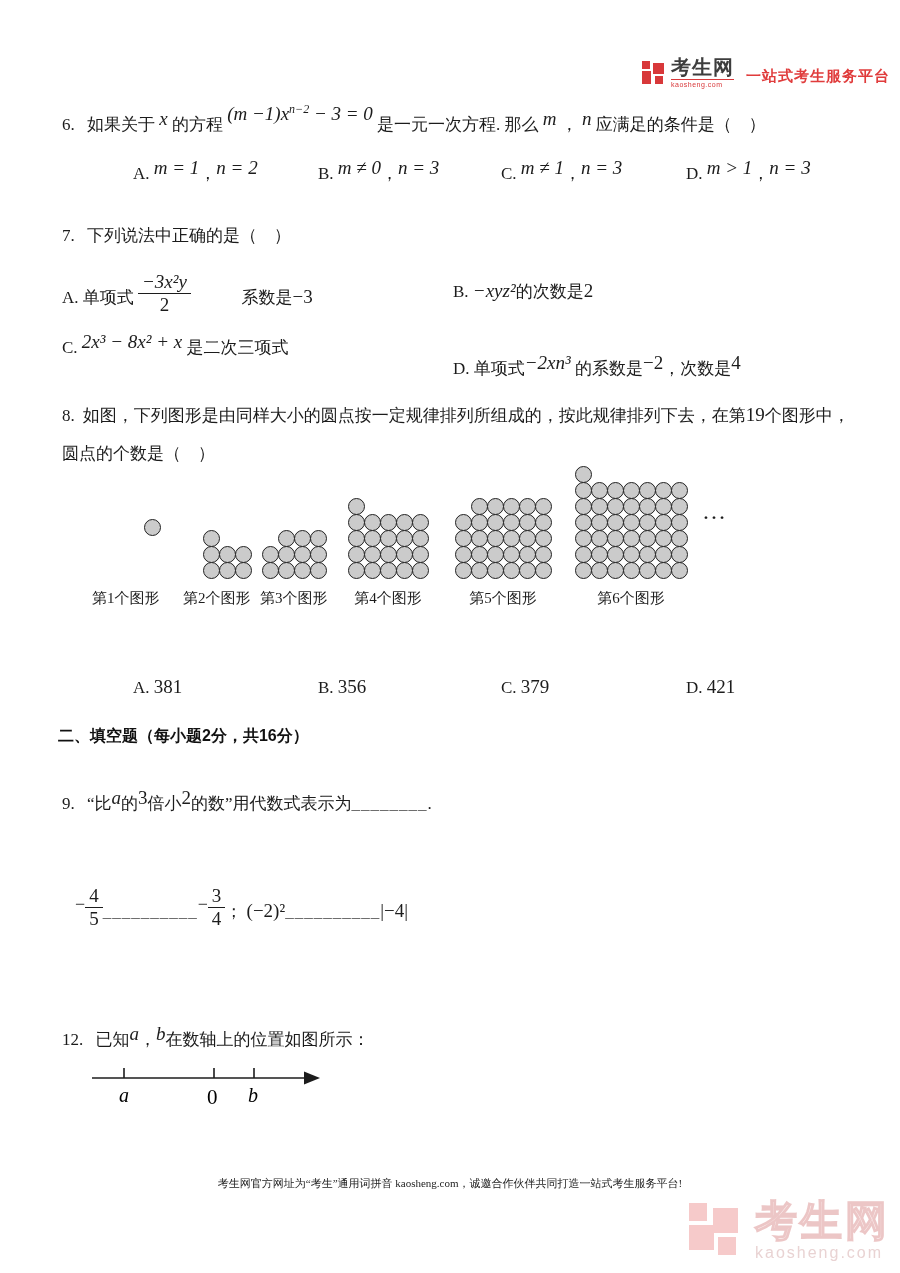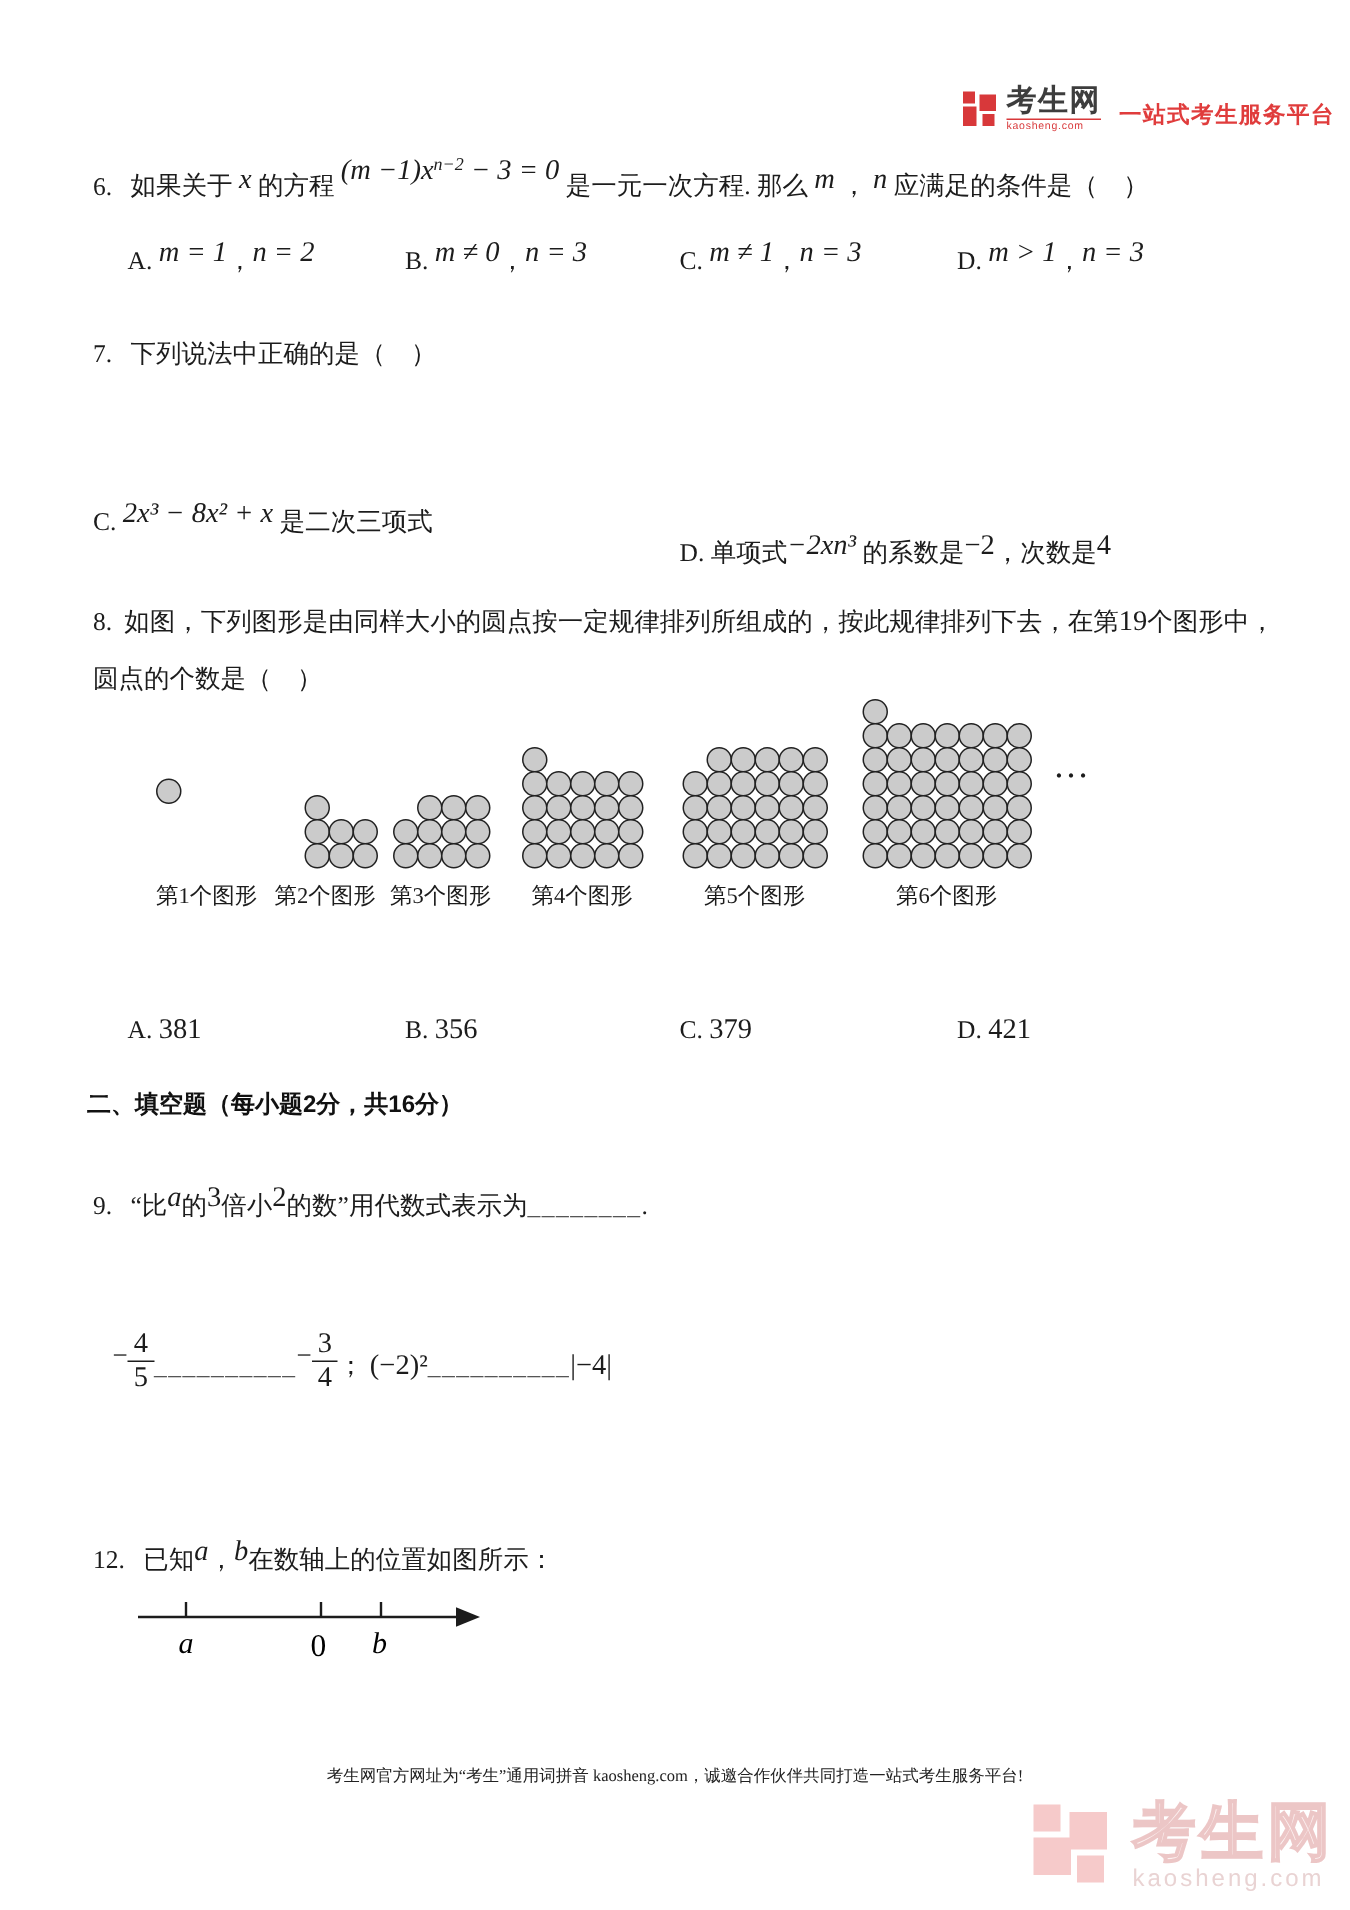--- a/index.html
+++ b/index.html
@@ -36,21 +36,21 @@
   .frac .den { display:block; padding-top:1px; }
   .fsign { position:relative; top:-7px; font-size:18px; }
   .gap42 { display:inline-block; width:42px; }
   .gap58 { display:inline-block; width:58px; }
   .blank { color:#555; letter-spacing:1px; }
 
   
   .stem { left:62px; right:40px; }
   .qnum { margin-right:8px; }
   .optrow { left:0; right:0; height:42px; }
-  .optrow .opt { position:absolute; white-space:nowrap; }
+  .optrow .opt { position:absolute; white-space:nowrap;margin-left:48px; }
   .col-a { left:85px; } .col-b { left:270px; } .col-c { left:453px; } .col-d { left:638px; }
 
   
   .figs { position:absolute; left:0; right:0; top:452px; height:156px; }
   .dotfig { position:absolute; bottom:0; display:flex; flex-direction:column; }
   .dots { margin-bottom:10px; }
   .dotrow { height:16px; line-height:0; white-space:nowrap; }
   .dotrow + .dotrow { margin-top:0; }
   .dot { display:inline-block; width:17px; height:17px; border-radius:50%;
          background:#cbcbcb; border:1.5px solid #222; margin-right:-1px; }
@@ -113,20 +113,33 @@
     <span class="opt col-b"><span>B.</span> <span class="m up">m ≠ 0</span><span>，</span><span class="m up">n = 3</span></span>
     <span class="opt col-c"><span>C.</span> <span class="m up">m ≠ 1</span><span>，</span><span class="m up">n = 3</span></span>
     <span class="opt col-d"><span>D.</span> <span class="m up">m &gt; 1</span><span>，</span><span class="m up">n = 3</span></span>
   </div>
 
   <div class="abs stem" style="top:224px;">
     <span class="qnum">7.</span>
     <span>下列说法中正确的是（　）</span>
   </div>
 
+  <div class="abs" style="top:272px; left:62px; right:40px; height:60px;">
+    <span style="white-space:nowrap;">
+      <span>A.</span>
+      <span>单项式</span>
+      <span class="frac"><span class="num m">−3x²y</span><span class="den mu">2</span></span>
+      <span class="gap42"></span>
+      <span>系数是</span><span class="mu">−3</span>
+    </span>
+    <span style="position:absolute; left:391px; top:8px; white-space:nowrap;">
+      <span>B.</span>
+      <span class="m">−xyz²</span><span>的次数是</span><span class="mu">2</span>
+    </span>
+  </div>
 
   <div class="abs" style="top:336px; left:62px; right:40px; height:44px;">
     <span style="white-space:nowrap;">
       <span>C.</span>
       <span class="m up">2x³ − 8x² + x</span>
       <span>是二次三项式</span>
     </span>
     <span style="position:absolute; left:391px; top:0; white-space:nowrap;margin-top:21px;">
       <span>D.</span>
       <span>单项式</span><span class="m up">−2xn³</span>
@@ -134,21 +147,21 @@
     </span>
   </div>
 
   <div class="abs stem" style="top:396px; line-height:38px;">
     <span class="qnum">8.</span><span>如图，下列图形是由同样大小的圆点按一定规律排列所组成的，按此规律排列下去，在第</span><span class="mu">19</span><span>个图形中，</span><br>
     <span>圆点的个数是（　）</span>
   </div>
 
   <div class="figs">
     <span class="figs-ellipsis">…</span>
-  <div class="dotfig" style="left: 104px; align-items: flex-start; gap: 13px;">
+  <div class="dotfig" style="left: 92px; align-items: flex-end; gap: 13px;">
         <div class="dots" style="margin-bottom: 40px;">
           <div class="dotrow" style="padding-left: 0px;"><span class="dot"></span></div>
         </div>
         <div class="dotlabel">第1个图形</div>
       </div>
       <div class="dotfig" style="left: 183px; align-items: flex-end;">
         <div class="dots">
           <div class="dotrow" style="padding-left: 0px;"><span class="dot"></span></div>
           <div class="dotrow" style="padding-left: 0px;"><span class="dot"></span><span class="dot"></span><span class="dot"></span></div>
           <div class="dotrow" style="padding-left: 0px;"><span class="dot"></span><span class="dot"></span><span class="dot"></span></div>

